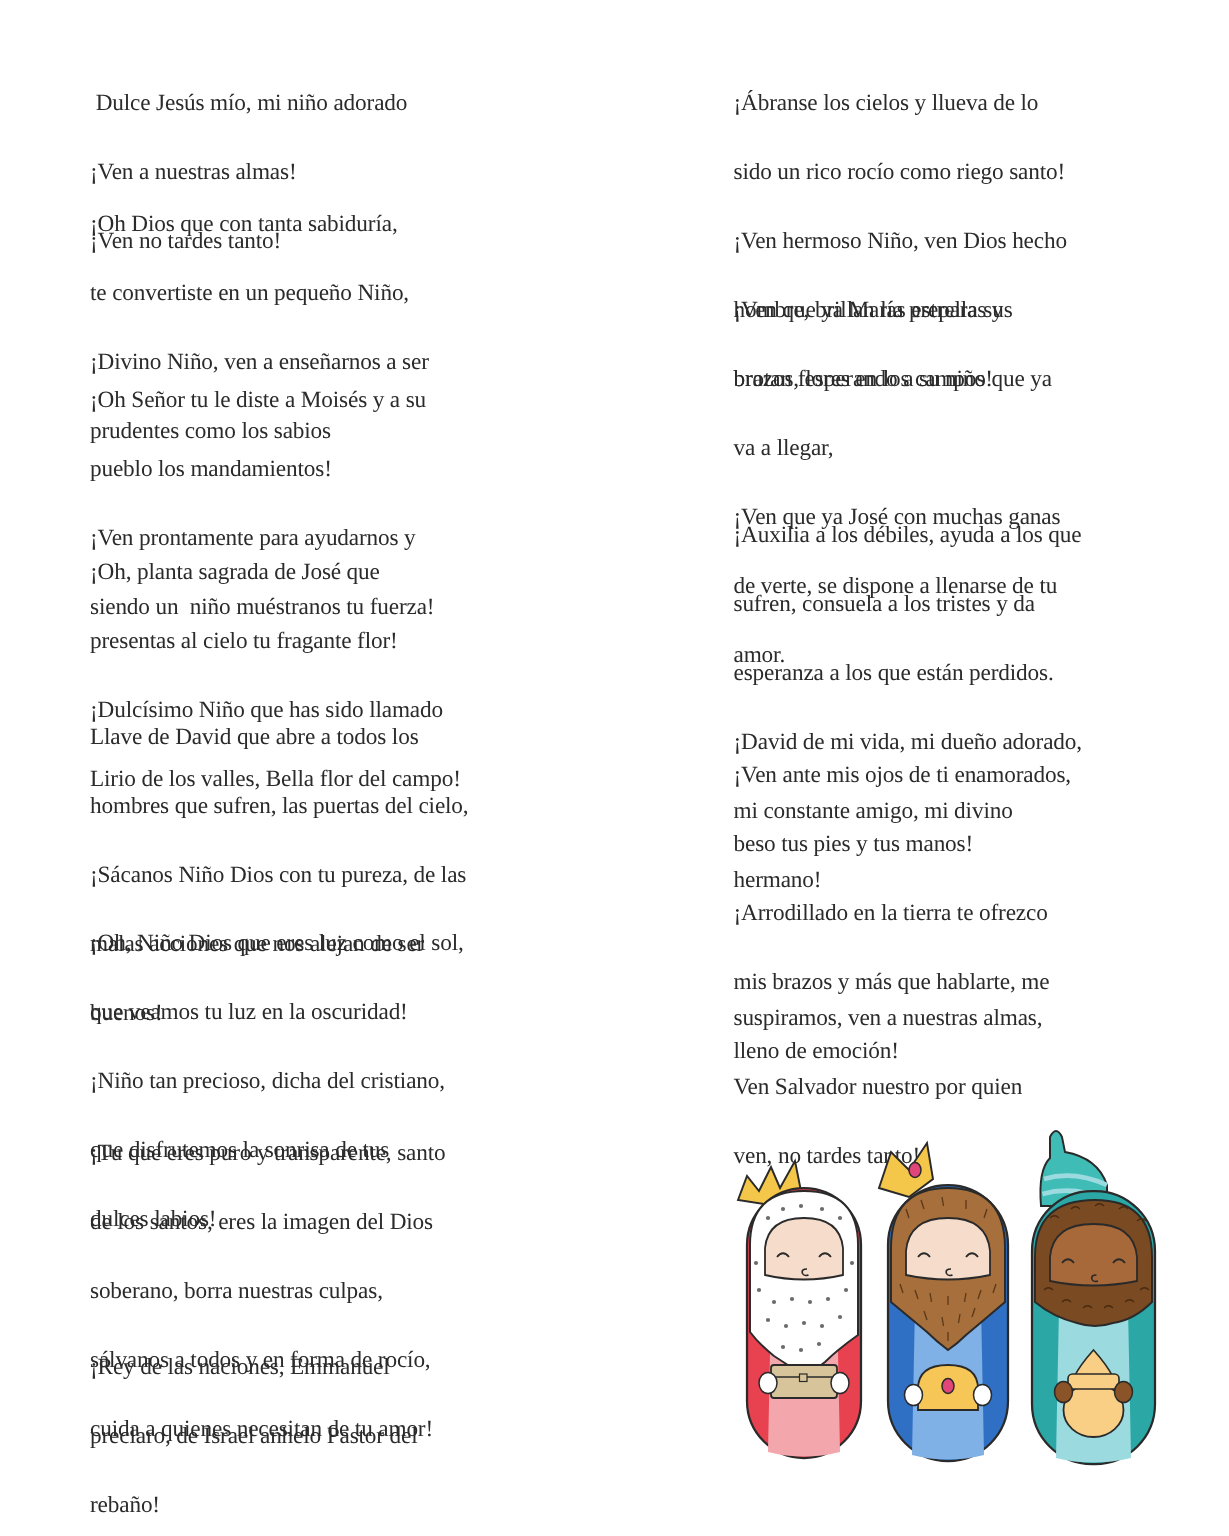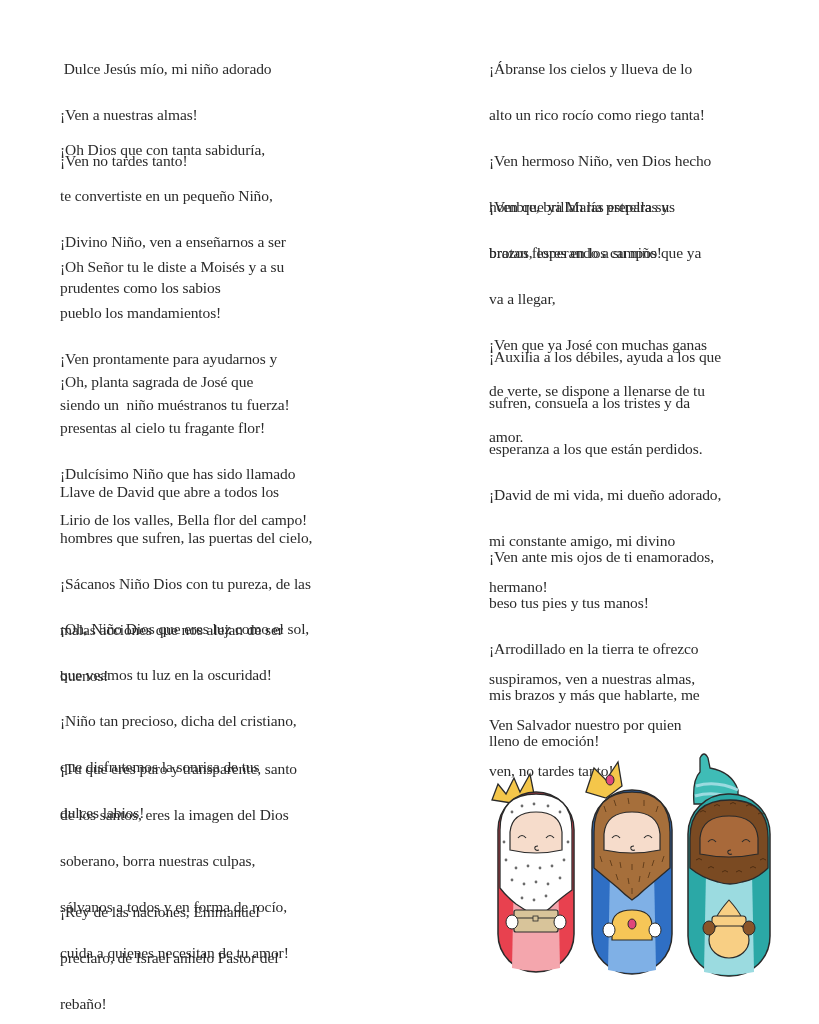--- a/index.html
+++ b/index.html
@@ -92,42 +92,42 @@
     <span class="line">preclaro, de Israel anhelo Pastor del</span>
     <span class="line">rebaño!</span>
     
     
   </div>
 </div>
 
 <div class="column col-right">
   <div class="stanza" style="top:0px">
     <span class="line">¡Ábranse los cielos y llueva de lo</span>
-    <span class="line">alto un rico rocío como riego tanta!</span>
+    <span class="line">sido un rico rocío como riego santo!</span>
     <span class="line">¡Ven hermoso Niño, ven Dios hecho</span>
     <span class="line">hombre, brillan las estrellas y</span>
     <span class="line">brotan flores en los campos!</span>
   </div>
   <div class="stanza" style="top:138px">
     <span class="line">¡Ven que ya María prepara sus</span>
     <span class="line">brazos, esperando a su niño que ya</span>
     <span class="line">va a llegar,</span>
     <span class="line">¡Ven que ya José con muchas ganas</span>
     <span class="line">de verte, se dispone a llenarse de tu</span>
     <span class="line">amor.</span>
   </div>
   <div class="stanza" style="top:288px">
     <span class="line">¡Auxilia a los débiles, ayuda a los que</span>
     <span class="line">sufren, consuela a los tristes y da</span>
     <span class="line">esperanza a los que están perdidos.</span>
     <span class="line">¡David de mi vida, mi dueño adorado,</span>
     <span class="line">mi constante amigo, mi divino</span>
     <span class="line">hermano!</span>
   </div>
-  <div class="stanza" style="top:488px">
+  <div class="stanza" style="top:448px">
     <span class="line">¡Ven ante mis ojos de ti enamorados,</span>
     <span class="line">beso tus pies y tus manos!</span>
     <span class="line">¡Arrodillado en la tierra te ofrezco</span>
     <span class="line">mis brazos y más que hablarte, me</span>
     <span class="line">lleno de emoción!</span>
   </div>
   <div class="stanza" style="top:610px">
     <span class="line">suspiramos, ven a nuestras almas,</span>
     <span class="line">Ven Salvador nuestro por quien</span>
     <span class="line">ven, no tardes tanto!</span>

